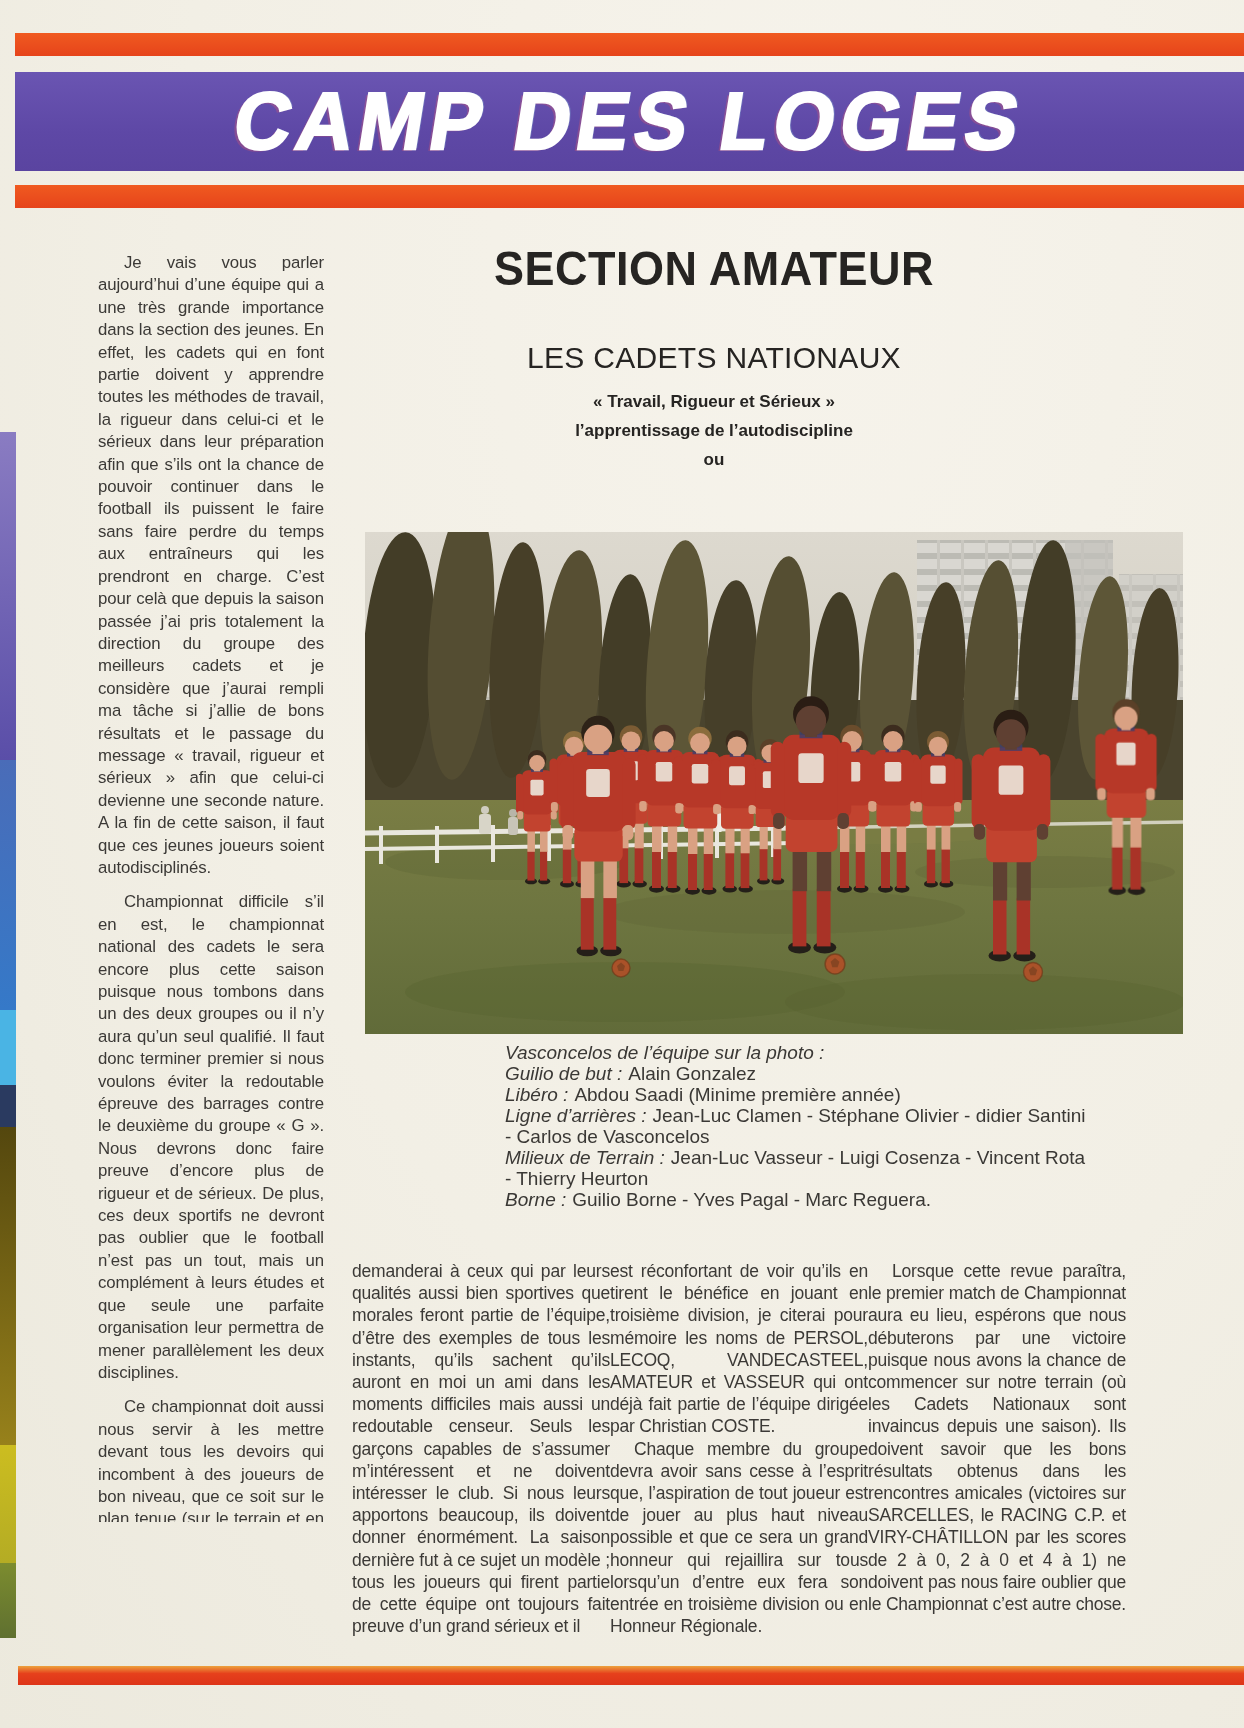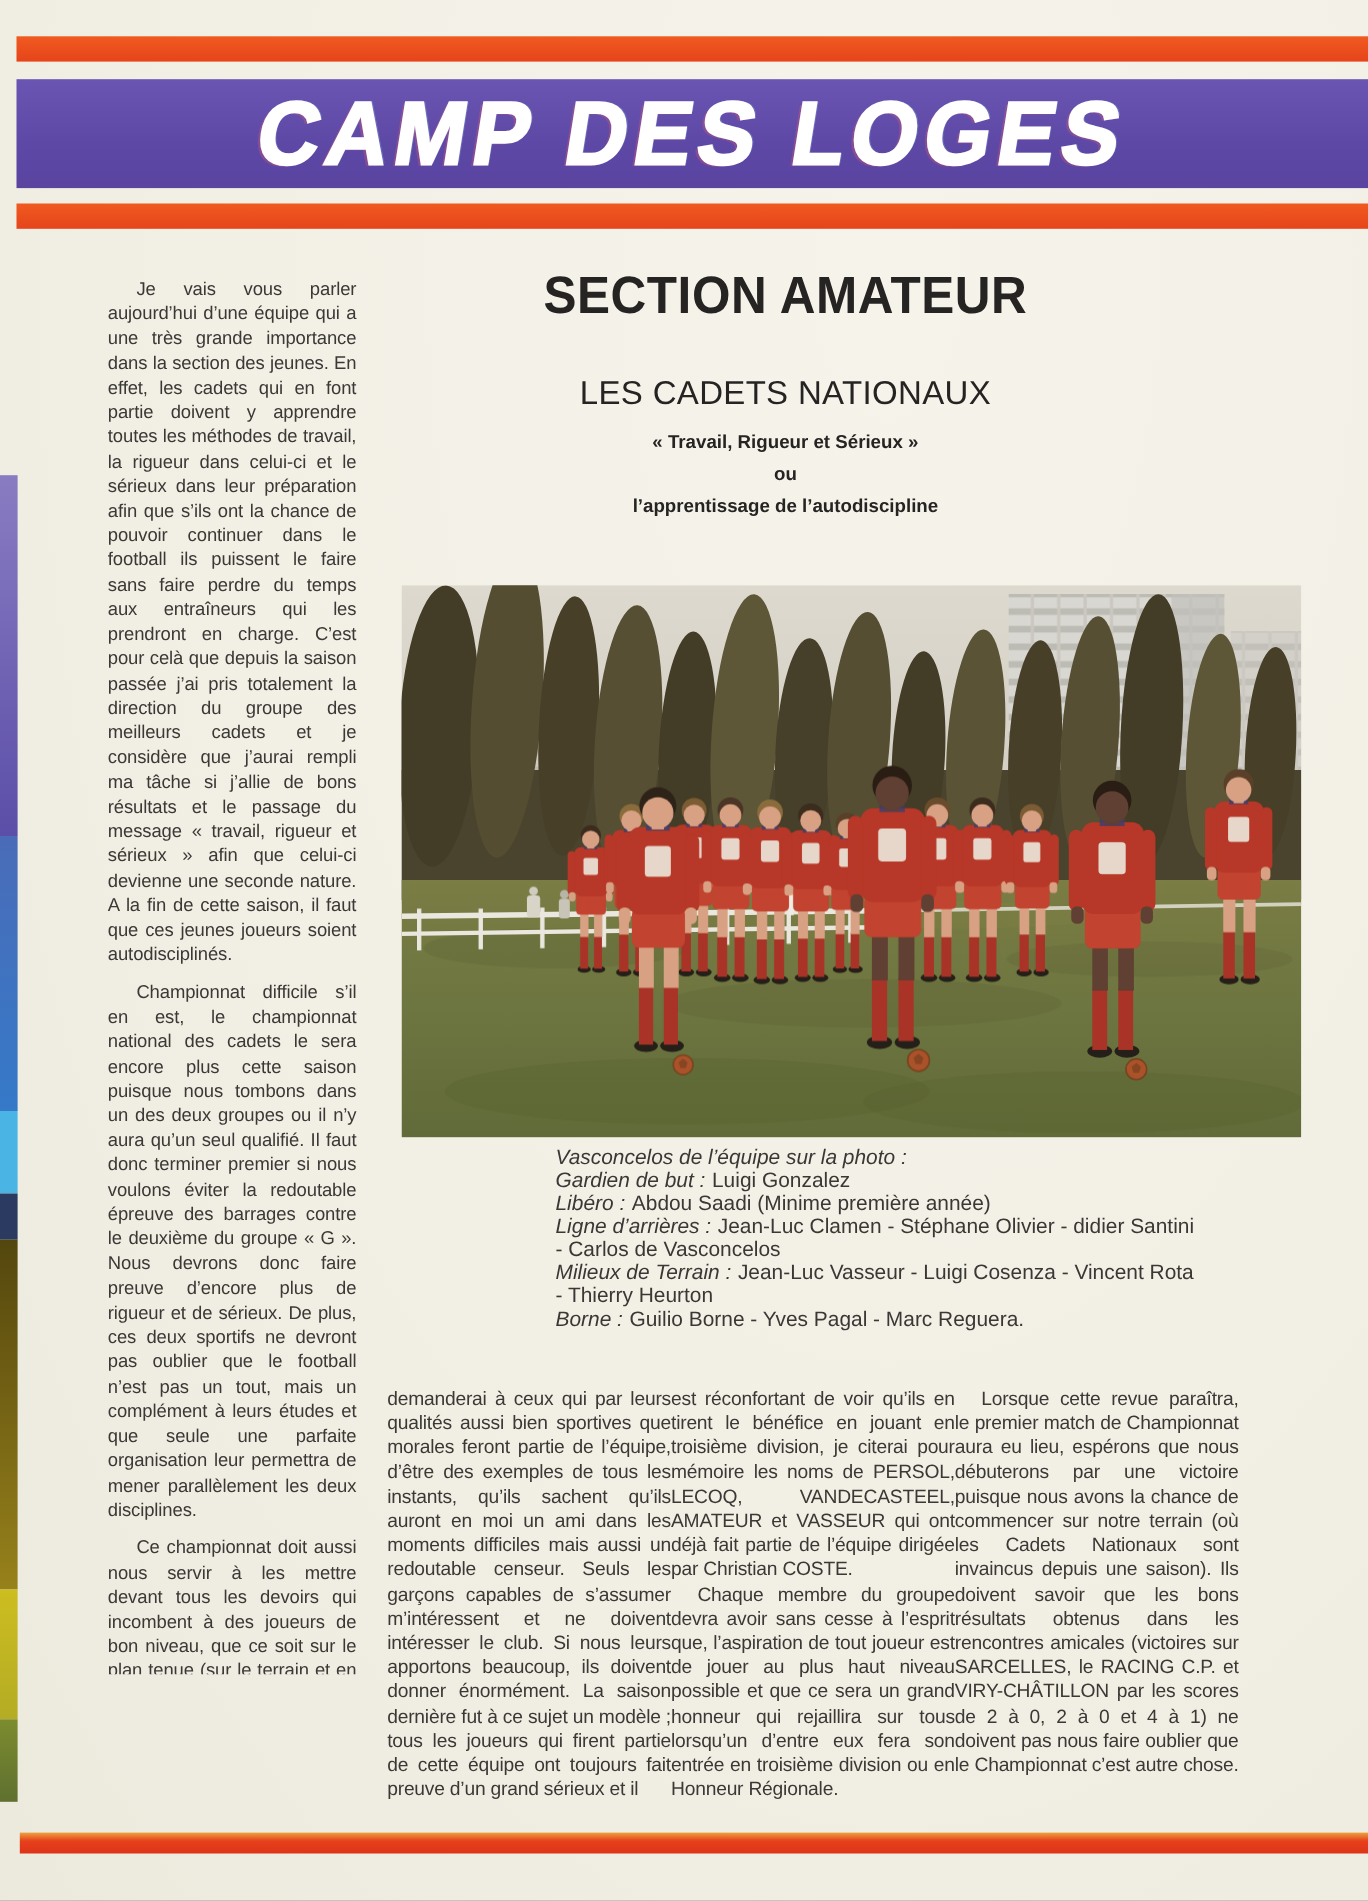--- a/index.html
+++ b/index.html
@@ -96,22 +96,22 @@
     <p>Championnat difficile s’il en est, le championnat national des cadets le sera encore plus cette saison puisque nous tombons dans un des deux groupes ou il n’y aura qu’un seul qualifié. Il faut donc terminer premier si nous voulons éviter la redoutable épreuve des barrages contre le deuxième du groupe « G ». Nous devrons donc faire preuve d’encore plus de rigueur et de sérieux. De plus, ces deux sportifs ne devront pas oublier que le football n’est pas un tout, mais un complément à leurs études et que seule une parfaite organisation leur permettra de mener parallèlement les deux disciplines.</p>
     <p>Ce championnat doit aussi nous servir à les mettre devant tous les devoirs qui incombent à des joueurs de bon niveau, que ce soit sur le plan tenue (sur le terrain et en dehors) et qualités morales dont ils devront faire preuves s’ils veulent parvenir au somet.</p>
     <p>Beaucoup de Minimes 2ᵉ année et de Cadets sont attirés à l’inter-saison et viennent signer une licence dans le but de faire partie du groupe des Cadets Nationaux. Malheureusement pour de nombreux candidats ce sera la déception, c’est pour celà que je</p>
   </div>
 
   <div class="headings">
     <div class="h-section">SECTION AMATEUR</div>
     <div class="h-sub">LES CADETS NATIONAUX</div>
     <div class="h-motto">
       <div>« Travail, Rigueur et Sérieux »</div>
+      <div>l’apprentissage de l’autodiscipline</div>
       <div>ou</div>
-      <div>l’apprentissage de l’autodiscipline</div>
     </div>
   </div>
 
   <div class="photo">
     <svg viewBox="0 0 818 502" preserveAspectRatio="none" role="img" aria-label="Les Cadets Nationaux en maillots rouges alignés sur le terrain du Camp des Loges, peupliers et immeubles en arrière-plan, ballons aux pieds des joueurs du premier rang">
       <defs>
         <linearGradient id="sky" x1="0" y1="0" x2="0" y2="1">
           <stop offset="0" stop-color="#ddd9cf"></stop>
             <stop offset="1" stop-color="#ccc9bd"></stop>
         </linearGradient>
@@ -242,21 +242,21 @@
         <use href="#ball" transform="translate(256,436)"></use>
         <use href="#ball" transform="translate(470,432) scale(1.1)"></use>
         <use href="#ball" transform="translate(668,440) scale(1.05)"></use>
       </g>
     </svg>
   </div>
 
   <div class="caption">
     <div class="cap-intro">Vasconcelos de l’équipe sur la photo :</div>
     <div class="cap-line">
-      <span class="cap-label">Gardien de but :</span><span>Luigi Gonzalez</span>
+      <span class="cap-label">Guilio de but :</span><span>Alain Gonzalez</span>
     </div>
     <div class="cap-line">
       <span class="cap-label">Libéro :</span><span>Abdou Saadi (Minime première année)</span>
     </div>
     <div class="cap-line">
       <span class="cap-label">Ligne d’arrières :</span><span>Jean-Luc Clamen - Stéphane Olivier - didier Santini - Carlos de Vasconcelos</span>
     </div>
     <div class="cap-line">
       <span class="cap-label">Milieux de Terrain :</span><span>Jean-Luc Vasseur - Luigi Cosenza - Vincent Rota - Thierry Heurton</span>
     </div>

